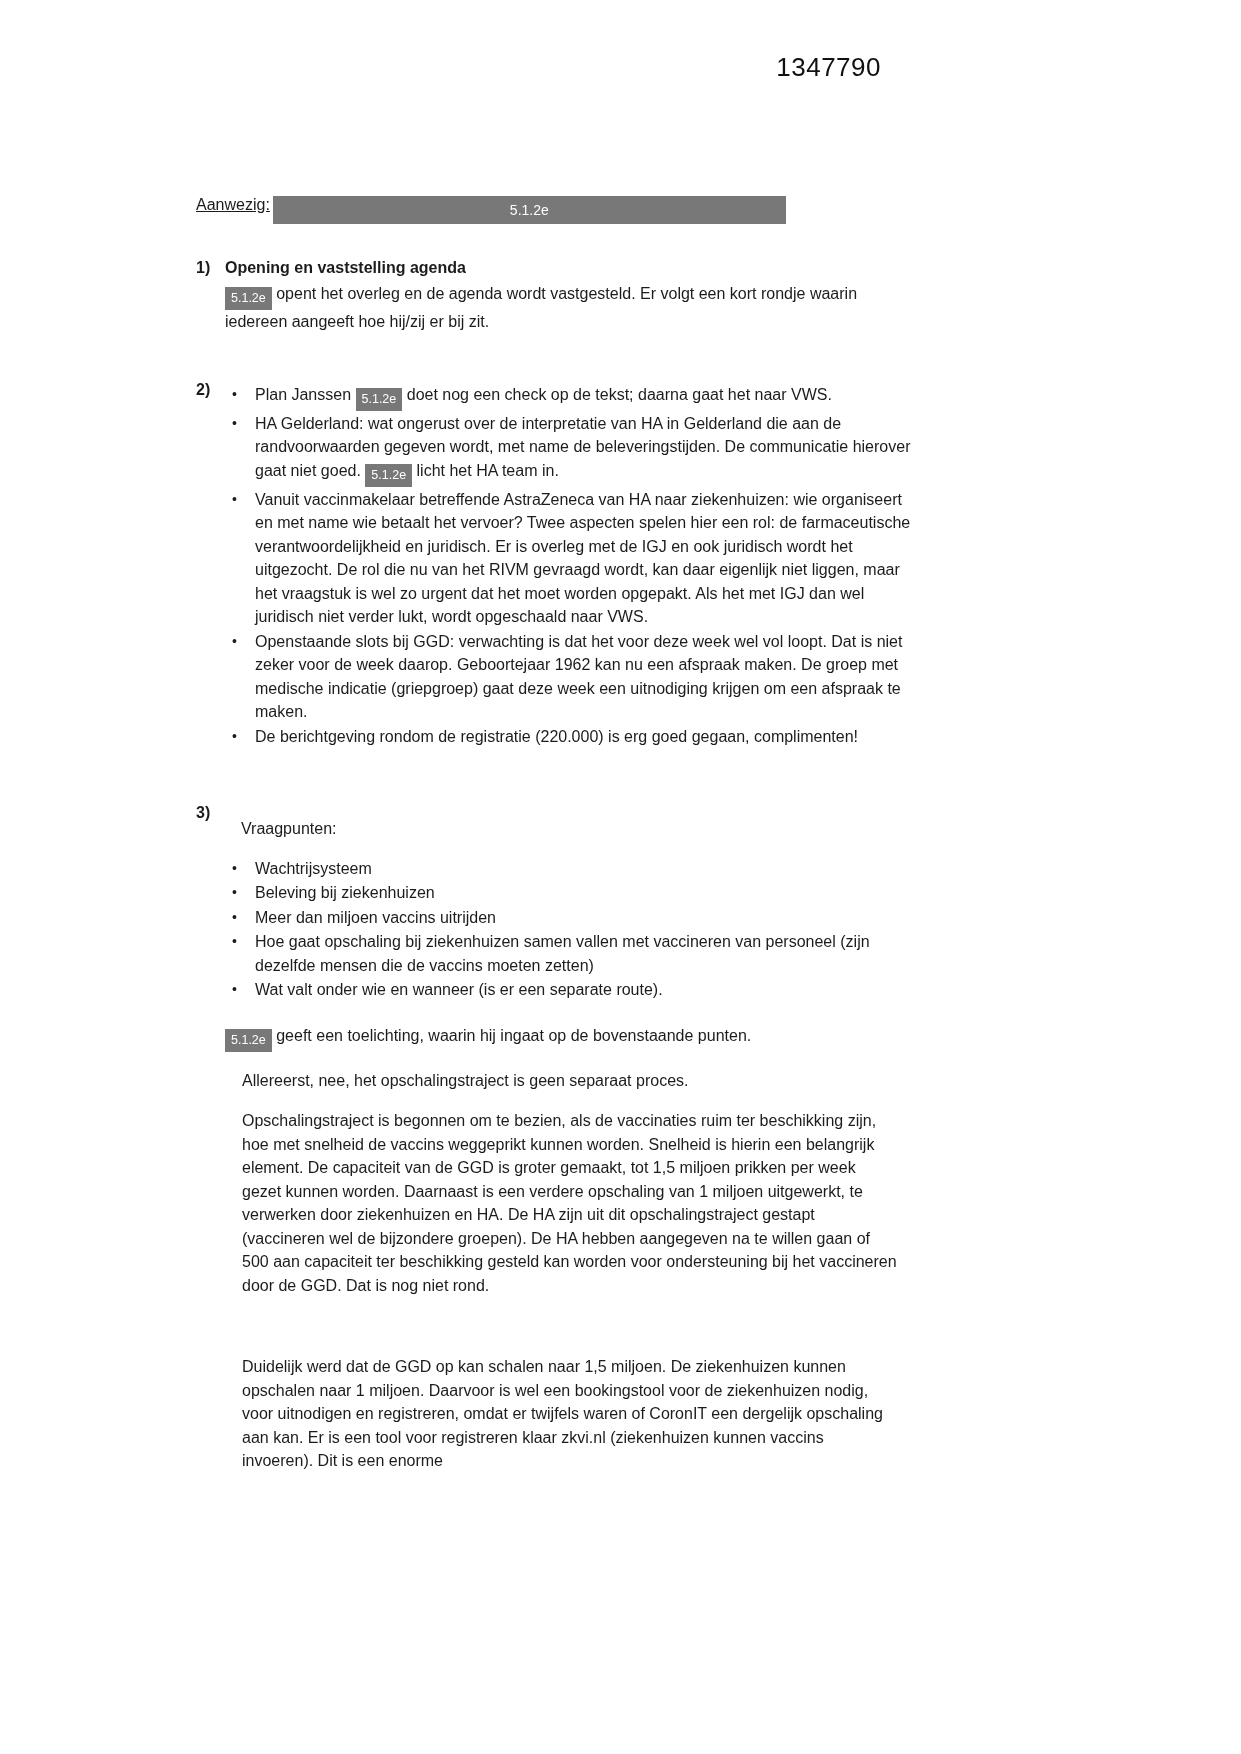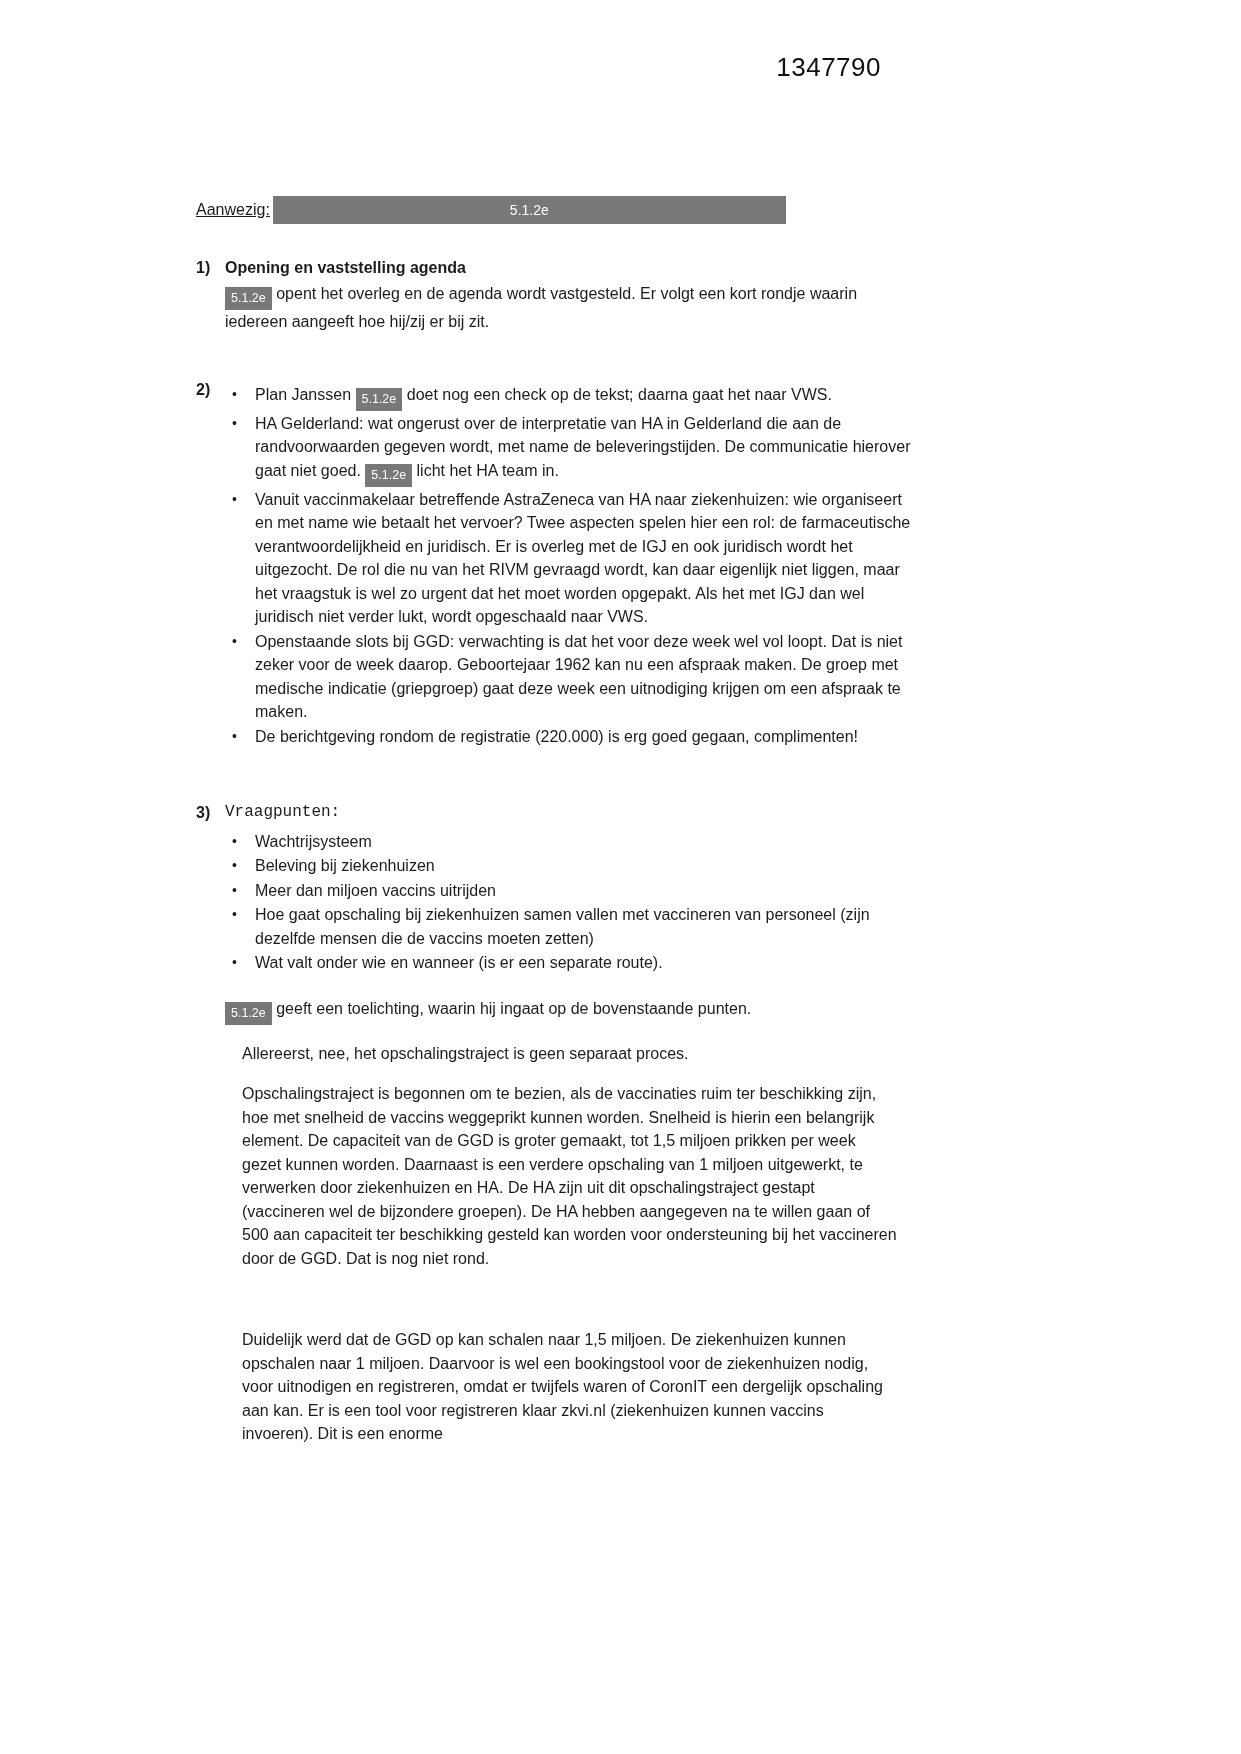--- a/index.html
+++ b/index.html
@@ -31,21 +31,20 @@
     width: 720px;
   }
   .title {
     font-size: 17px;
     font-weight: 700;
     margin: 0 0 52px 0;
     color: #161616;
   }
   .attendees-row {
     display: flex;
-    align-items: center;
     margin-bottom: 32px;
   }
   .attendees-label {
     font-size: 16px;
     text-decoration: underline;
     white-space: nowrap;
     margin-right: 3px;
   }
   .redaction-bar {
     display: inline-flex;
@@ -109,23 +108,22 @@
     color: #ffffff;
     font-size: 12.5px;
     line-height: 20px;
     padding: 1px 6px 2px 6px;
     vertical-align: -3px;
   }
   .chip-paragraph { margin: 22px 0 0 0; }
   .para { margin: 17px; }
   .para-gap { height: 24px; }
   .vraagpunten-label {
-    margin: 0;
-    line-height: 23.5px;
-    font-family: Liberation Mono, monospace;
+    margin: 16px;
+    line-height: 23.5px;
   }
 </style>
 </head>
 <body>
 
 <div class="page">
 
   <div class="doc-number">1347790</div>
 
   <div class="content">

